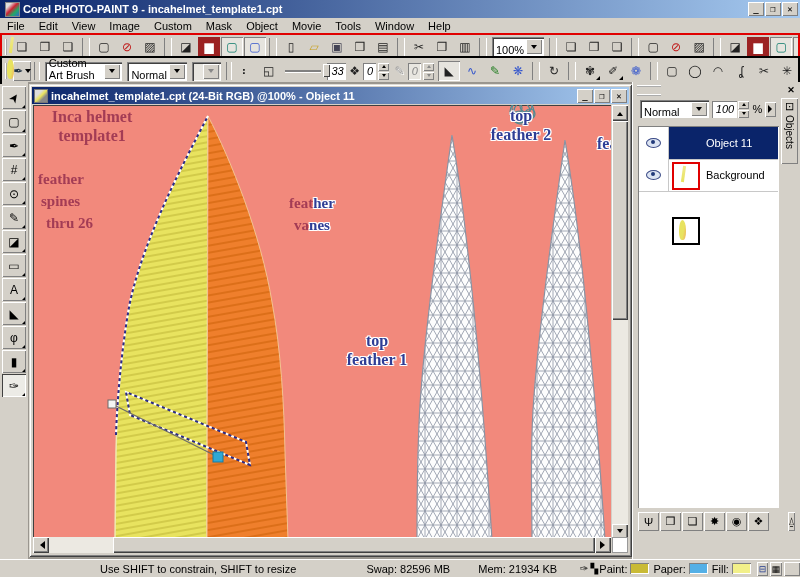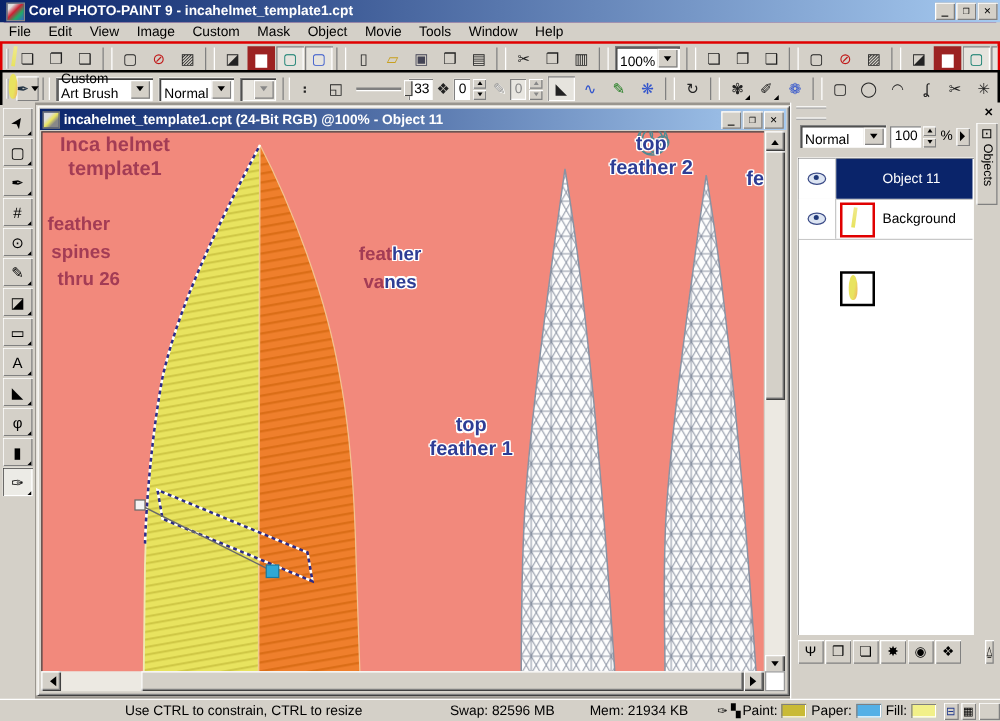--- a/index.html
+++ b/index.html
@@ -31,40 +31,40 @@
   .corner::after{content:"";position:absolute;right:1px;bottom:1px;border-left:4px solid transparent;border-bottom:4px solid #000;}
   .rot i{display:inline-block;transform:rotate(-55deg);}
   
   .combo{height:19px;background:#fff;box-shadow:inset 1px 1px 0 #808080, inset 2px 2px 0 #404040, inset -1px -1px 0 #fff;display:flex;align-items:flex-end;position:relative;padding-left:4px;margin:0 2px;}
   .combo .val{flex:1;font-size:11px;}
   .drop{width:16px;height:15px;margin:2px;background:#d4d0c8;display:flex;align-items:center;justify-content:center;}
   .arr-d{width:0;height:0;border:3px solid transparent;border-top:4px solid #000;margin-top:3px;}
   .arr-u{width:0;height:0;border:3px solid transparent;border-bottom:4px solid #000;margin-bottom:1px;}
   .arr-l{width:0;height:0;border:4px solid transparent;border-right:5px solid #000;margin-right:2px;}
   .arr-r{width:0;height:0;border:4px solid transparent;border-left:5px solid #000;margin-left:2px;}
-  .numbox{width:26px;height:17px;background:#fff;box-shadow:inset 1px 1px 0 #808080, inset -1px -1px 0 #fff;font-size:11px;display:flex;align-items:center;padding-left:4px;margin:0 1px;}
+  .numbox{width:26px;height:17px;background:#fff;box-shadow:inset 1px 1px 0 #808080, inset -1px -1px 0 #fff;font-size:11px;display:flex;align-items:center;padding-left:4px;margin:0 1px;font-style:italic;}
   .spin{display:flex;flex-direction:column;gap:1px;margin-right:3px;}
   .spin b{width:11px;height:8px;background:#d4d0c8;box-shadow:inset 1px 1px 0 #fff, inset -1px -1px 0 #808080;display:flex;align-items:center;justify-content:center;}
   .spin b span{border:2px solid transparent;}
   .spin .up span{border-bottom:3px solid #000;margin-top:-2px;}
   .spin .dn span{border-top:3px solid #000;margin-bottom:-2px;}
   .slider{width:64px;height:18px;position:relative;margin:0 4px;}
   .slider .track{position:absolute;left:0;right:0;top:8px;height:2px;background:#808080;box-shadow:0 1px 0 #fff;}
   .slider .thumb{position:absolute;left:38px;top:2px;width:7px;height:13px;background:#d4d0c8;box-shadow:inset 1px 1px 0 #fff, inset -1px -1px 0 #404040;}
   
   .toolbox{position:absolute;left:0;top:84px;width:28px;bottom:17px;background:#d4d0c8;border-right:1px solid #808080;display:flex;flex-direction:column;align-items:center;padding-top:2px;}
   .tool{width:24px;height:23px;display:flex;align-items:center;justify-content:center;font-size:12px;position:relative;box-shadow:inset 1px 1px 0 #fff, inset -1px -1px 0 #808080;margin-bottom:1px;background:#d4d0c8;}
   .tool.pressed{box-shadow:inset 1px 1px 0 #404040, inset -1px -1px 0 #fff;background:#ecebe6;}
   .tool::after{content:"";position:absolute;right:1px;bottom:1px;border-left:3px solid transparent;border-bottom:3px solid #000;}
   
   .mdi{position:absolute;left:28px;top:82px;right:167px;bottom:17px;background:#9a968f;}
   .docwin{position:absolute;left:1px;top:2px;width:603px;height:473px;background:#d4d0c8;box-shadow:inset 1px 1px 0 #dfdcd4, inset -1px -1px 0 #404040, inset 2px 2px 0 #fff, inset -2px -2px 0 #808080;}
   .doctitle{position:absolute;left:3px;top:3px;right:3px;height:17px;background:linear-gradient(90deg,#0a246a,#a6caf0);display:flex;align-items:center;color:#fff;font-weight:bold;font-size:11px;padding:0 2px;}
   .docicon{width:12px;height:12px;margin-right:3px;background:linear-gradient(135deg,#ddd 30%,#e8e35f 50%,#888 70%);border:1px solid #777;}
-  .canvas{position:absolute;left:4px;top:21px;width:578px;height:435px;overflow:hidden;box-shadow:inset 1px 1px 0 #404040;}
+  .canvas{position:absolute;left:4px;top:21px;width:578px;height:435px;overflow:hidden;box-shadow:inset 1px 1px 0 #404040;font-family:Liberation Serif, serif;}
   .canvas svg{position:absolute;left:0;top:0;}
   
   .ctext{position:absolute;font-weight:bold;line-height:1.18;white-space:nowrap;}
   .maroon{color:#a33c55;}
   .bluet{color:#2e3d95;text-shadow:-1px -1px 0 #fff,1px -1px 0 #fff,-1px 1px 0 #fff,1px 1px 0 #fff,0 -1px 0 #fff,0 1px 0 #fff,-1px 0 0 #fff,1px 0 0 #fff;}
   
   .vscroll{position:absolute;right:4px;top:21px;width:16px;height:435px;background:#ece9e2;}
   .hscroll{position:absolute;left:4px;bottom:4px;height:16px;width:578px;background:#ece9e2;}
   .sbtn{position:absolute;width:16px;height:16px;background:#d4d0c8;box-shadow:inset 1px 1px 0 #fff, inset -1px -1px 0 #404040, inset -2px -2px 0 #808080;display:flex;align-items:center;justify-content:center;}
   .sthumb{position:absolute;background:#d4d0c8;box-shadow:inset 1px 1px 0 #fff, inset -1px -1px 0 #404040, inset -2px -2px 0 #808080;}
@@ -578,21 +578,21 @@
             <i style="font-style:normal">❖</i>
           </span>
         </span>
       <span class="dbtn trash">
           <i style="font-style:normal">⍙</i>
         </span>
     </div>
   </div>
 
   <div class="statusbar">
-    <span class="sb-item" style="margin-left:100px">Use CTRL to constrain, CTRL to resize</span>
+    <span class="sb-item" style="margin-left:100px">Use SHIFT to constrain, SHIFT to resize</span>
     <span class="sb-item" style="margin-left:70px">Swap: 82596 MB</span>
     <span class="sb-item" style="margin-left:28px">Mem: 21934 KB</span>
     <span class="sbicon" style="margin-left:22px">✑</span>
     <span class="sbicon">▚</span>
     <span class="sb-item">Paint:</span>
     <span class="swatch" style="background: rgb(201, 186, 53);"></span>
     <span class="sb-item">Paper:</span>
     <span class="swatch" style="background: rgb(84, 176, 230);"></span>
     <span class="sb-item">Fill:</span>
     <span class="swatch" style="background: rgb(242, 240, 137);"></span>

